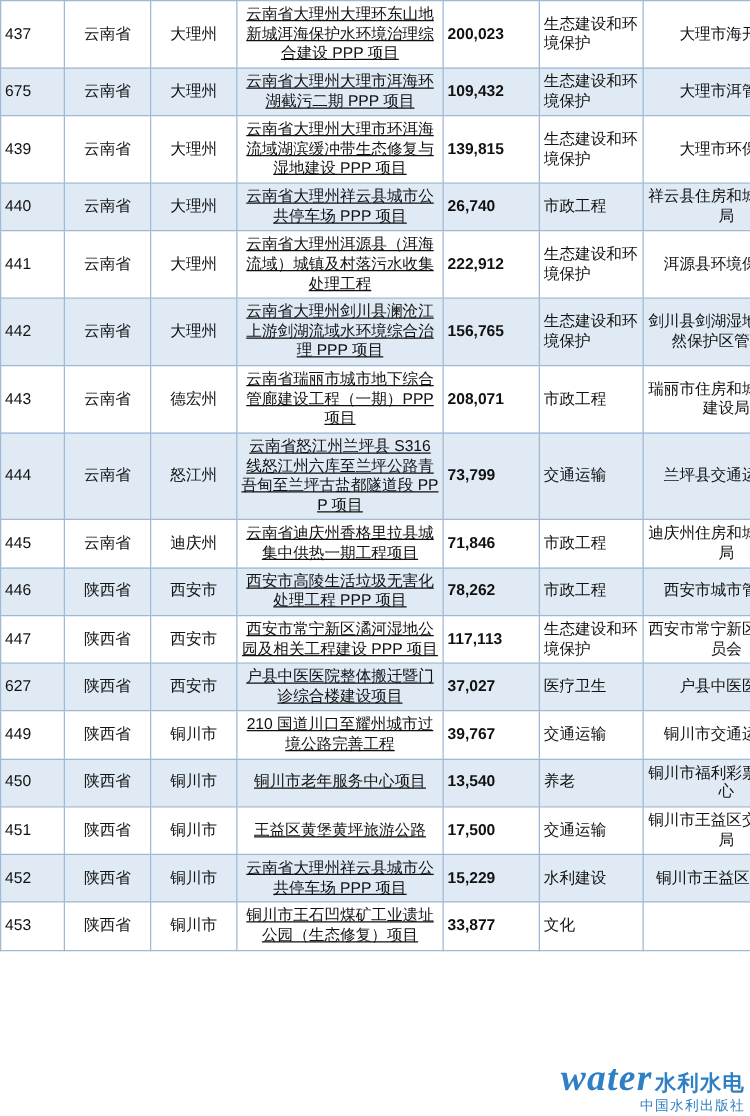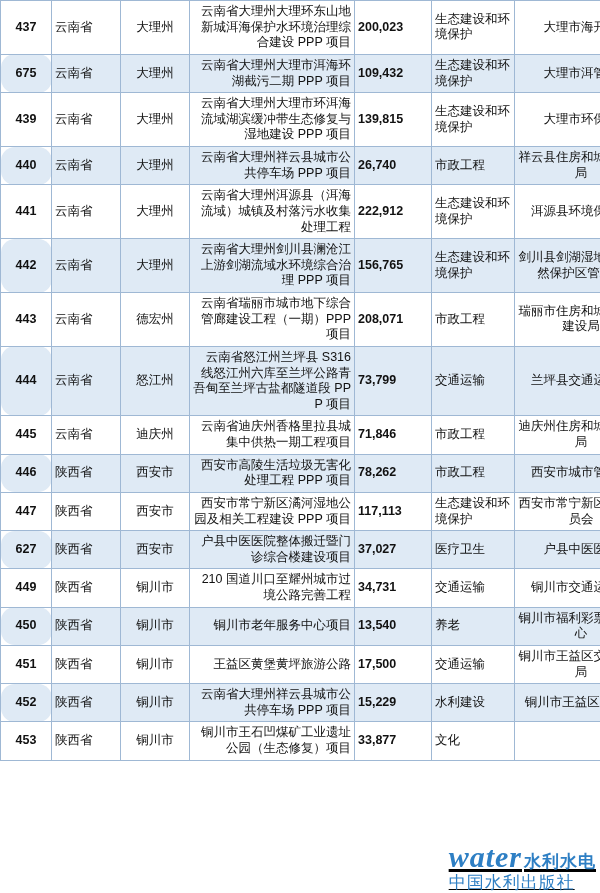--- a/index.html
+++ b/index.html
@@ -21,59 +21,59 @@
   }
   table.ppp-table td {
     border: 1px solid #9fb8d4;
     font-size: 12.5px;
     color: #111111;
     line-height: 1.25;
     padding: 3px 3px;
     vertical-align: middle;
     word-break: break-all;
   }
-  .col-idx   { width: 44px;  text-align: center; font-weight: bold; border-radius: 14px; }
-  .col-prov  { width: 62px;  text-align: left; }
+  .col-idx   { width: 44px;  text-align: left; font-weight: normal; }
+  .col-prov  { width: 62px;  text-align: center; }
   .col-city  { width: 62px;  text-align: center; }
-  .col-name  { width: 158px; text-align: right; padding-left: 5px; padding-right: 5px; }
+  .col-name  { width: 158px; text-align: center; padding-left: 5px; padding-right: 5px; text-decoration: underline; }
   .col-amt   { width: 70px;  font-weight: bold; }
   .col-field { width: 76px;  text-align: left; }
   .col-org   { width: 126px; text-align: center; }
   tr.odd  td { background: #ffffff; }
   tr.even td { background: #dfeaf5; }
 
   
   .watermark {
     position: absolute;
     right: 4px;
     bottom: 2px;
     pointer-events: none;
     user-select: none;
     line-height: 1;
-    text-decoration: underline;
+    text-align: right;
   }
   .wm-main {
     font-family: "Liberation Serif", serif;
     font-size: 30px;
     font-weight: bold;
     font-style: italic;
     color: #2e7fc4;
     letter-spacing: 1px;
     text-shadow: 1px 1px 0 rgba(255,255,255,0.8);
   }
   .wm-main .wm-cn {
     font-family: "Liberation Sans", sans-serif;
     font-size: 17px;
     font-style: normal;
     color: #2e7fc4;
     margin-left: 2px;
   }
   .wm-sub {
     font-family: "Liberation Sans", sans-serif;
-    font-size: 17px;
+    font-size: 11px;
     color: #2e7fc4;
     margin-top: 2px;
     letter-spacing: 1px;
   }
 </style>
 </head>
 <body>
 
 <table class="ppp-table">
   <tbody>
@@ -183,21 +183,21 @@
         <td class="col-name">户县中医医院整体搬迁暨门诊综合楼建设项目</td>
         <td class="col-amt">37,027</td>
         <td class="col-field">医疗卫生</td>
         <td class="col-org">户县中医医院</td>
       </tr>
       <tr class="odd">
         <td class="col-idx">449</td>
         <td class="col-prov">陕西省</td>
         <td class="col-city">铜川市</td>
         <td class="col-name">210 国道川口至耀州城市过境公路完善工程</td>
-        <td class="col-amt">34,731</td>
+        <td class="col-amt">39,767</td>
         <td class="col-field">交通运输</td>
         <td class="col-org">铜川市交通运输局</td>
       </tr>
       <tr class="even">
         <td class="col-idx">450</td>
         <td class="col-prov">陕西省</td>
         <td class="col-city">铜川市</td>
         <td class="col-name">铜川市老年服务中心项目</td>
         <td class="col-amt">13,540</td>
         <td class="col-field">养老</td>

